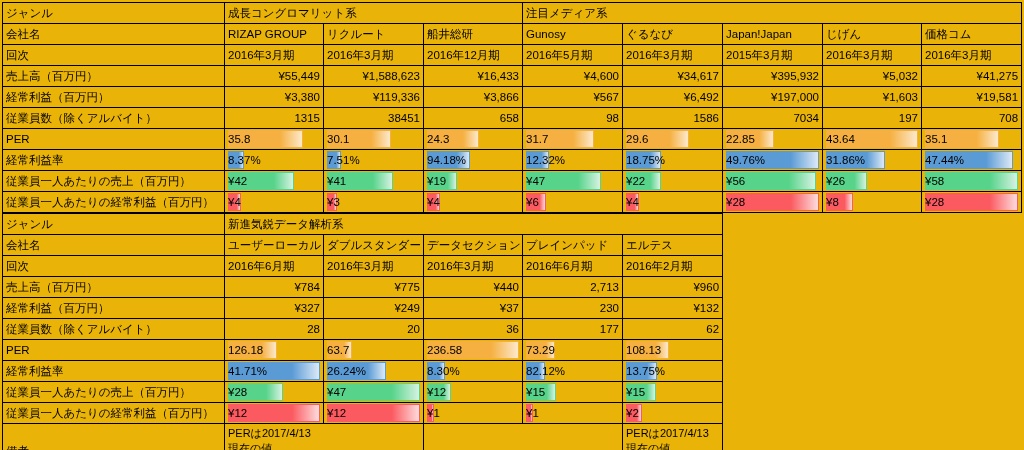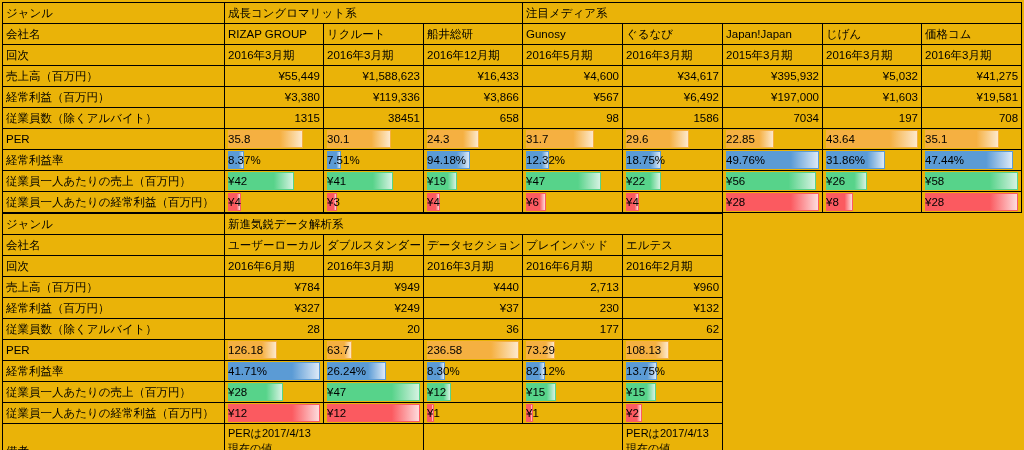--- a/index.html
+++ b/index.html
@@ -341,21 +341,21 @@
         <td class="lbl">2016年3月期</td>
         <td class="lbl">2016年6月期</td>
         <td class="lbl">2016年2月期</td>
         <td class="blank"></td>
         <td class="blank"></td>
         <td class="blank"></td>
       </tr>
       <tr>
         <td class="lbl">売上高（百万円）</td>
         <td class="rgt">¥784</td>
-        <td class="rgt">¥949</td>
+        <td class="rgt">¥775</td>
         <td class="rgt">¥440</td>
         <td class="rgt">2,713</td>
         <td class="rgt">¥960</td>
         <td class="blank"></td>
         <td class="blank"></td>
         <td class="blank"></td>
       </tr>
       <tr>
         <td class="lbl">経常利益（百万円）</td>
         <td class="rgt">¥327</td>

